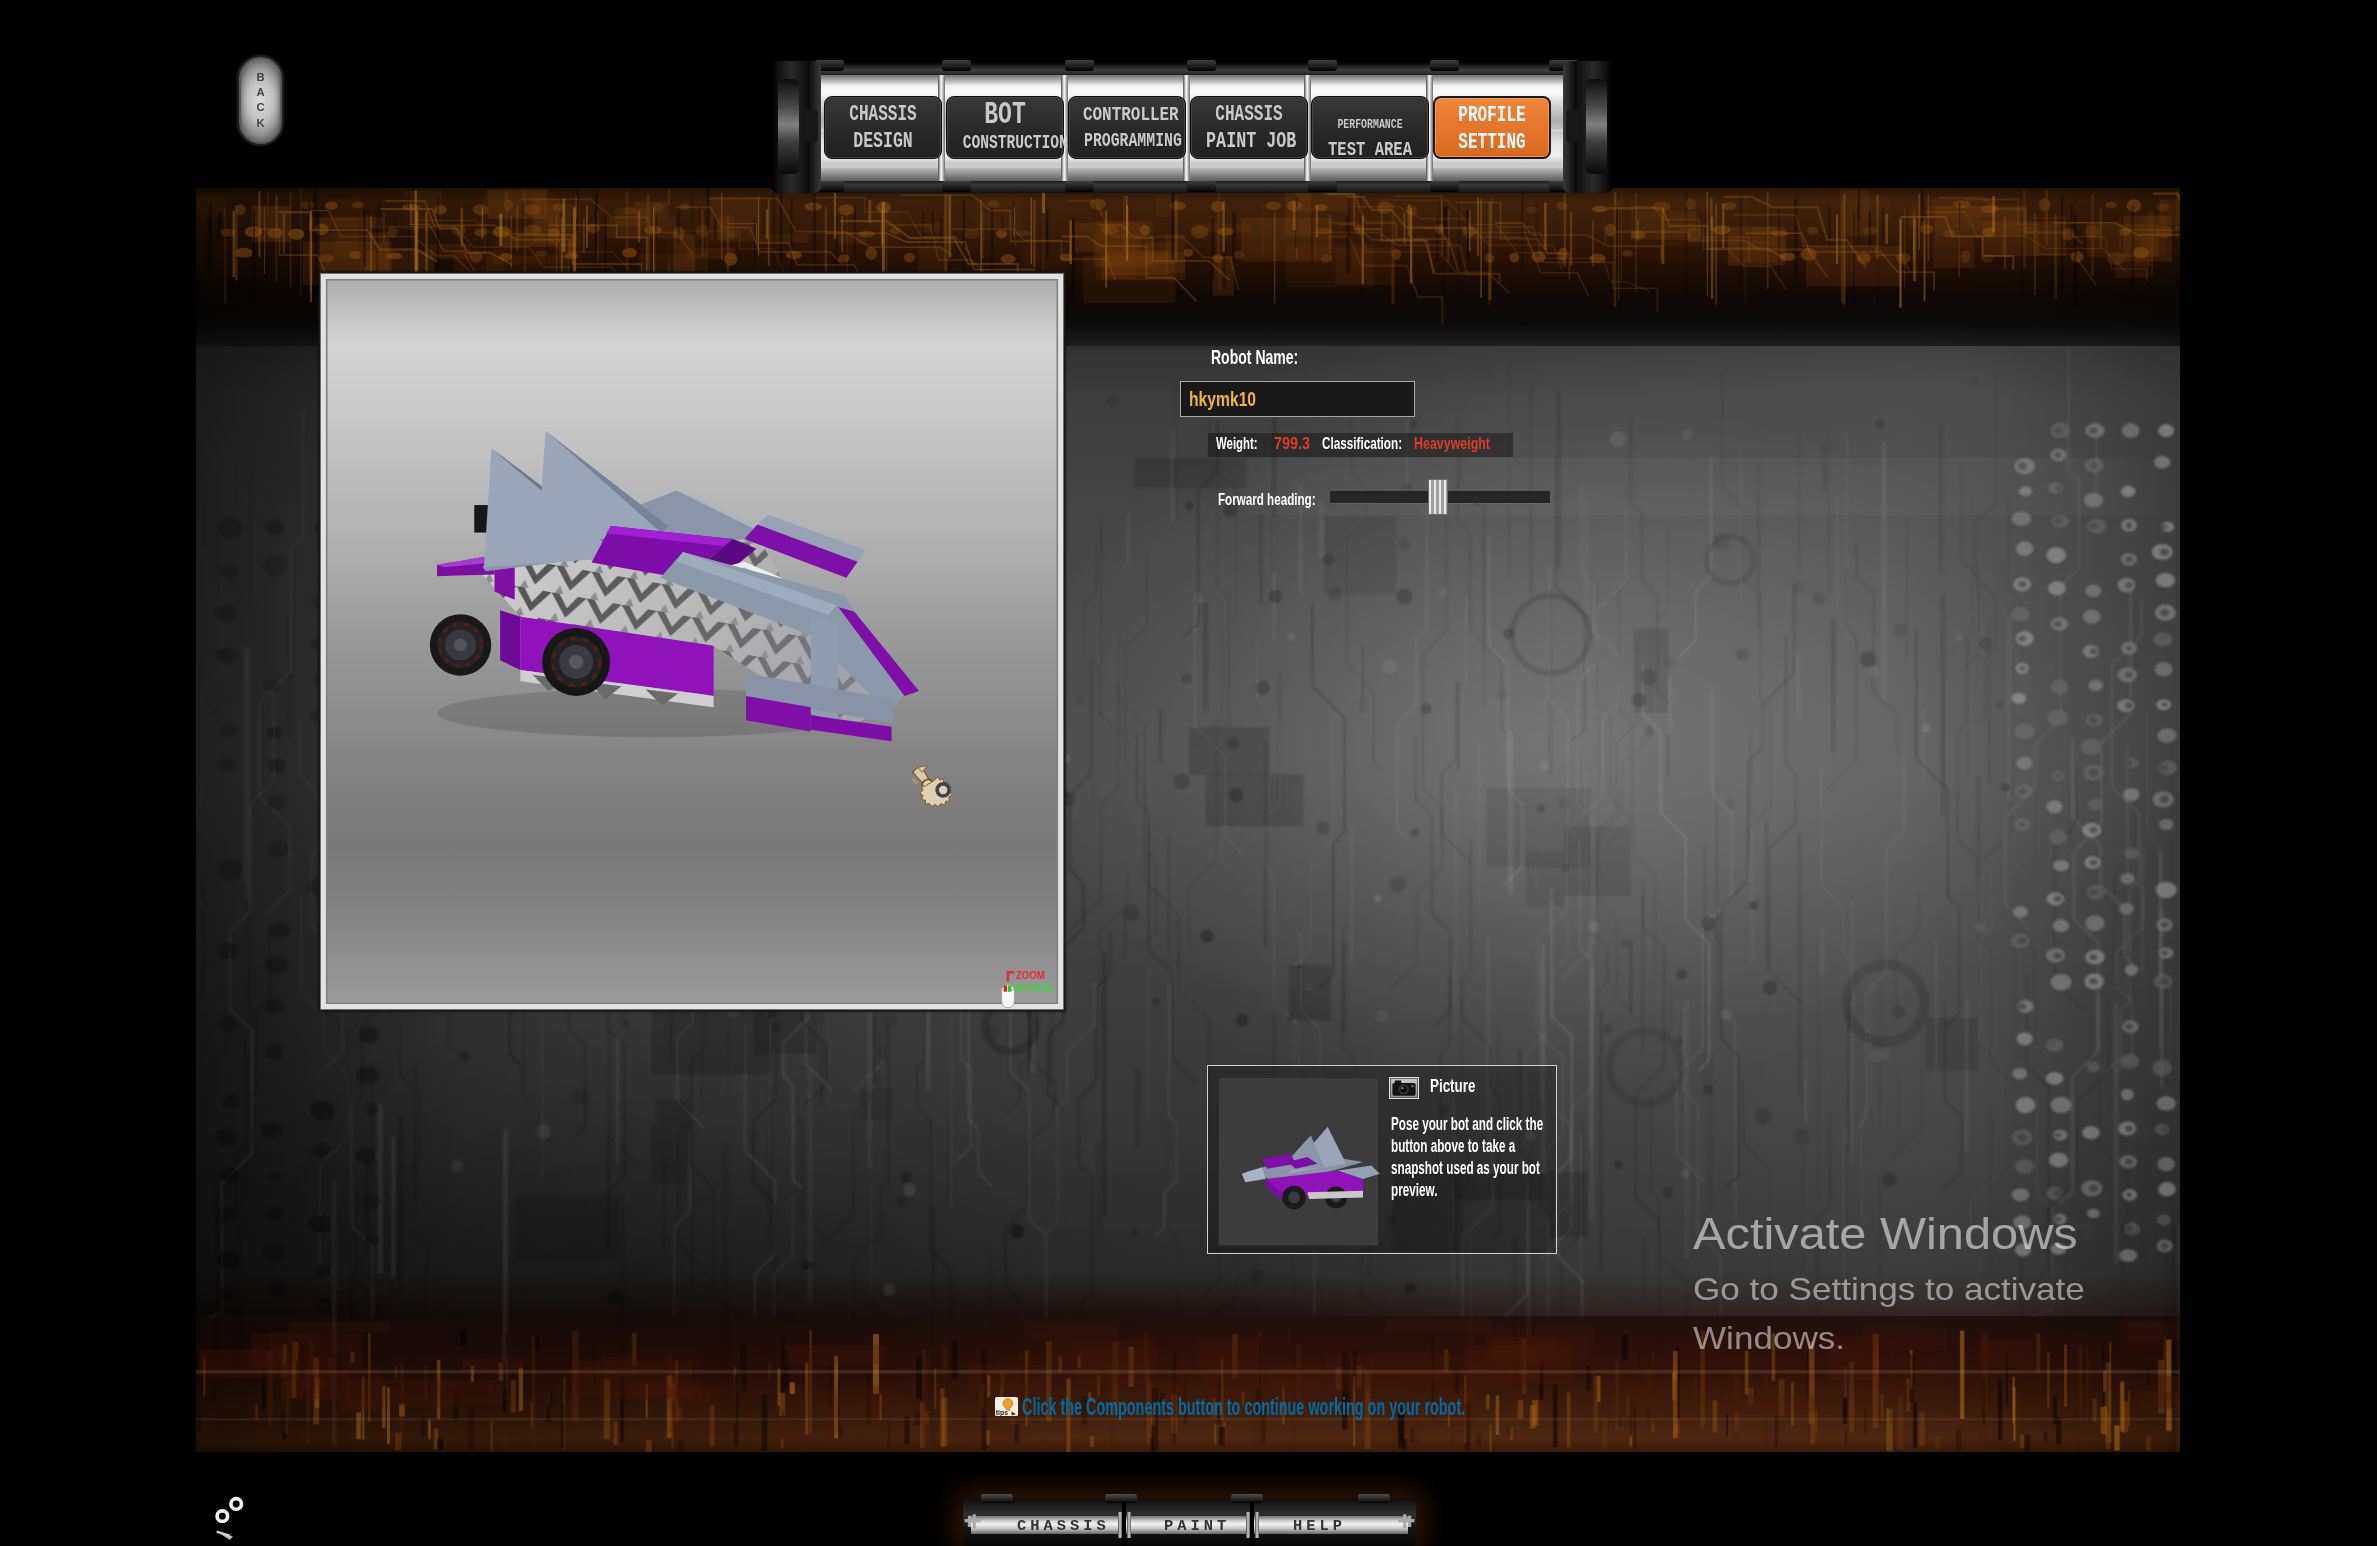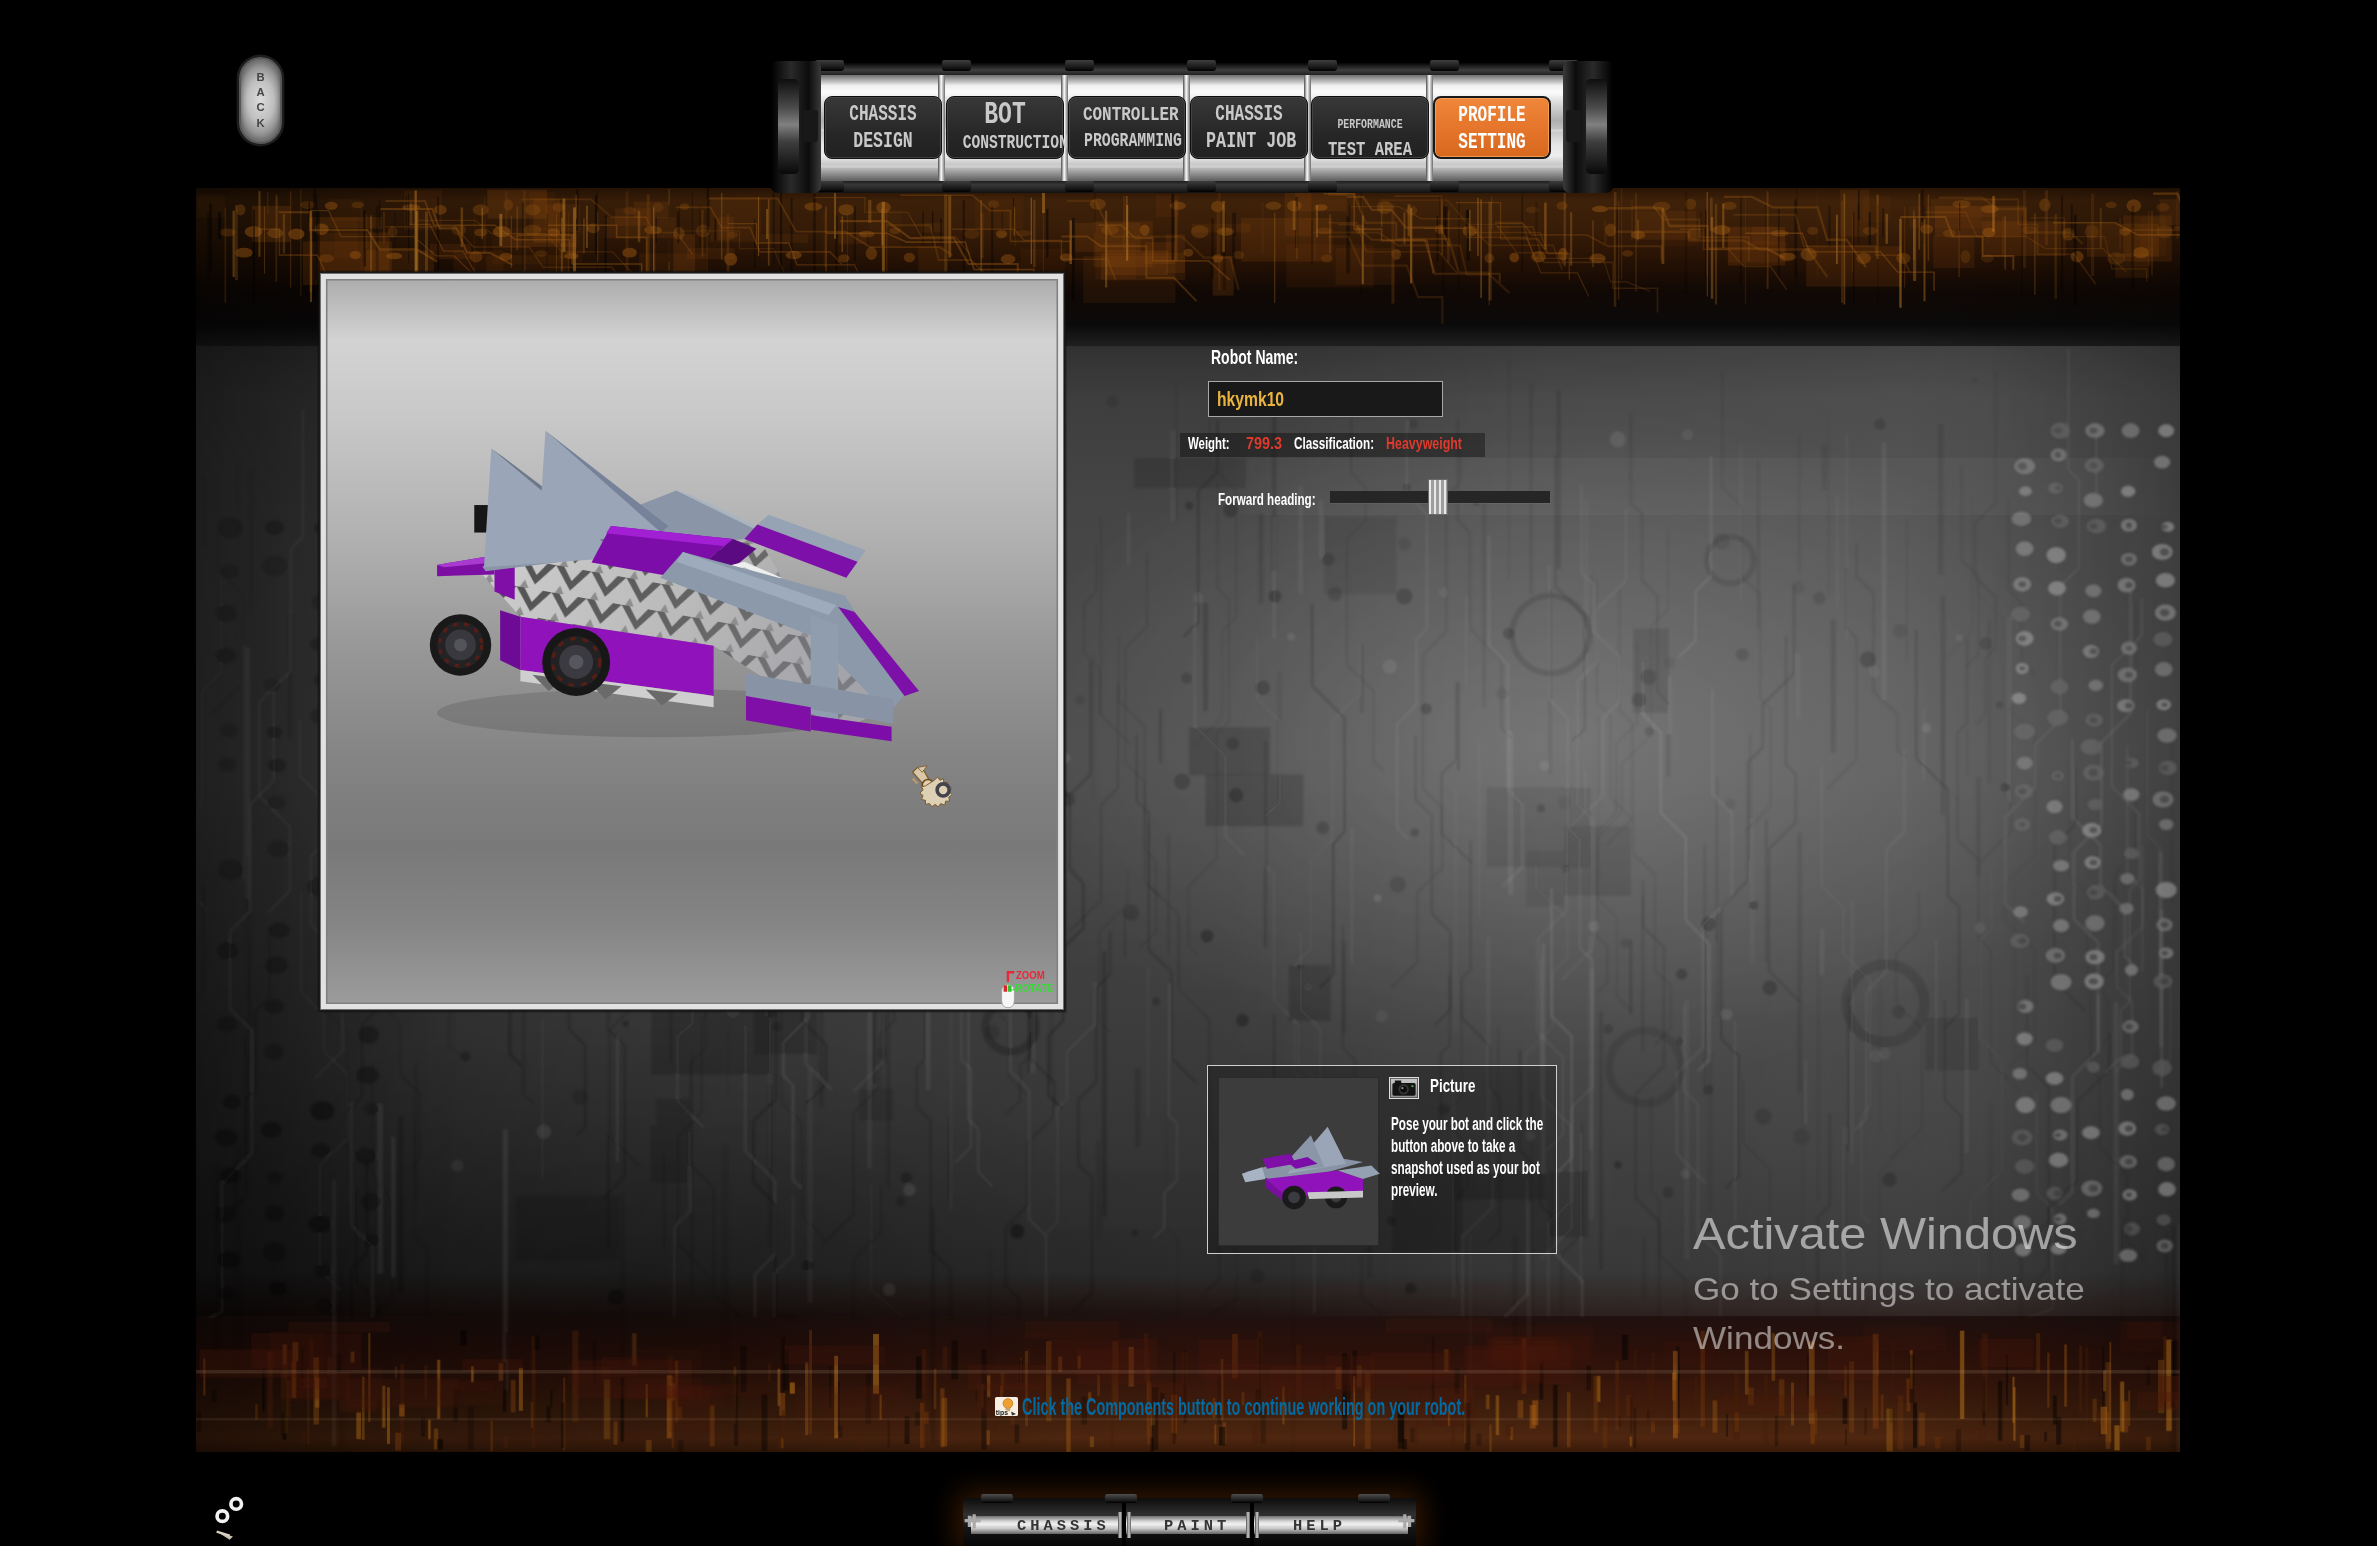--- a/index.html
+++ b/index.html
@@ -21,23 +21,23 @@
  linear-gradient(90deg, rgba(0,0,0,0.28), rgba(0,0,0,0) 14%, rgba(0,0,0,0) 52%, rgba(255,255,255,0.06) 68%, rgba(255,255,255,0.09) 90%, rgba(255,255,255,0.04)),
  linear-gradient(180deg, rgba(255,255,255,0.07) 0 45%, rgba(255,255,255,0.03) 70%, rgba(0,0,0,0.05))}
 #pane{position:absolute;left:320px;top:273px;width:744px;height:737px;
  background:linear-gradient(180deg,#a9a9a9 0%,#d3d3d3 9%,#cacaca 18%,#b2b2b2 35%,#969696 52%,#848484 66%,#797979 78%,#848484 88%,#9d9d9d 100%);
  border:1.6px solid #6e6e6e; outline:0.8px solid #1a1a1a;
  box-shadow: inset 0 0 0 4.9px rgba(230,230,230,0.96), inset 0 0 0 6.5px #808080, 0 0 0 2.4px rgba(15,15,15,0.6);
 }
 .cond{display:inline-block;transform-origin:0 50%;white-space:nowrap}
 .condc{display:block;transform-origin:50% 50%;white-space:nowrap}
 #rlabel{position:absolute;left:1211px;top:348px;font-size:19.4px;font-weight:bold;color:#fff;line-height:19.4px}
-#rinput{position:absolute;left:1208px;top:381px;width:235px;height:36px;background:#191919;border:1.6px solid #a8a8a8}
+#rinput{position:absolute;left:1180px;top:381px;width:235px;height:36px;background:#191919;border:1.6px solid #a8a8a8}
 #rname{position:absolute;left:8px;top:5.7px;font-size:21px;font-weight:bold;color:#eab53e;line-height:21px}
-#wrow{position:absolute;left:1180px;top:433px;width:305px;height:23.5px;background:rgba(8,8,8,0.40)}
+#wrow{position:absolute;left:1208px;top:433px;width:305px;height:23.5px;background:rgba(8,8,8,0.40)}
 #wrow .t{position:absolute;top:3.2px;font-size:16px;line-height:16px;font-weight:bold;white-space:nowrap}
 #fhlabel{position:absolute;left:1218px;top:492px;font-size:16px;line-height:16px;font-weight:bold;color:#fff}
 #slider{position:absolute;left:1330px;top:491px;width:220px;height:12px;background:#262626;box-shadow:0 0.8px 0 rgba(255,255,255,0.07)}
 #shandle{position:absolute;left:1428px;top:479px;width:20px;height:36px;
  background:repeating-linear-gradient(90deg,#e8e8e8 0 2.4px,#9e9e9e 2.4px 4.9px);border:0.8px solid #6a6a6a}
 #pic{position:absolute;left:1207px;top:1065px;width:350px;height:189px;border:1.6px solid #cfcfcf;background:rgba(12,12,12,0.30)}
 #thumb{position:absolute;left:9.7px;top:10.5px;width:161px;height:169px;background:#3c3c3c;border:0.8px solid #2a2a2a}
 #cambtn{position:absolute;left:181px;top:10.5px;width:30px;height:22.6px;background:linear-gradient(180deg,#c9c9c9,#8f8f8f);border:0.8px solid #dedede;box-shadow:inset 0 0 0 0.8px #4a4a4a}
 #pictitle{position:absolute;left:1430px;top:1077px;font-size:18.6px;line-height:18.6px;font-weight:bold;color:#fff}
 #pictext{position:absolute;left:1391px;top:1113px;font-size:18px;font-weight:bold;color:#fff;line-height:22px}

